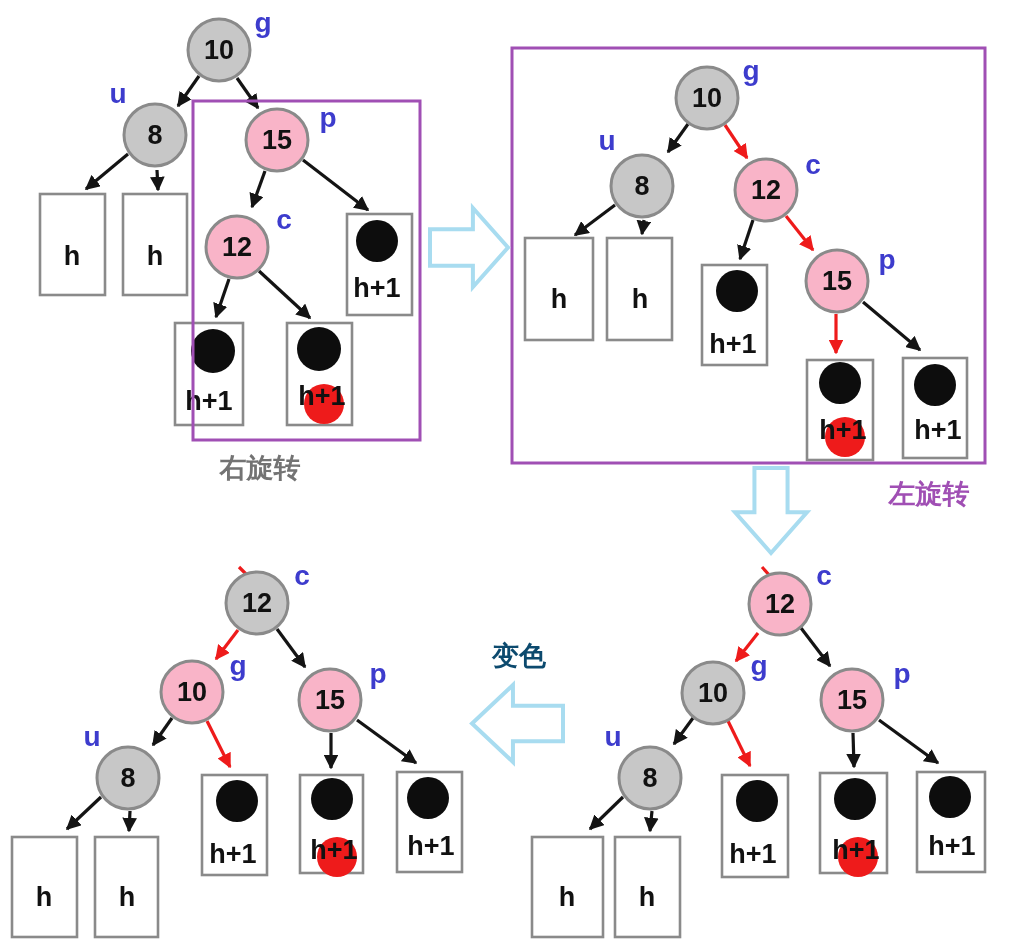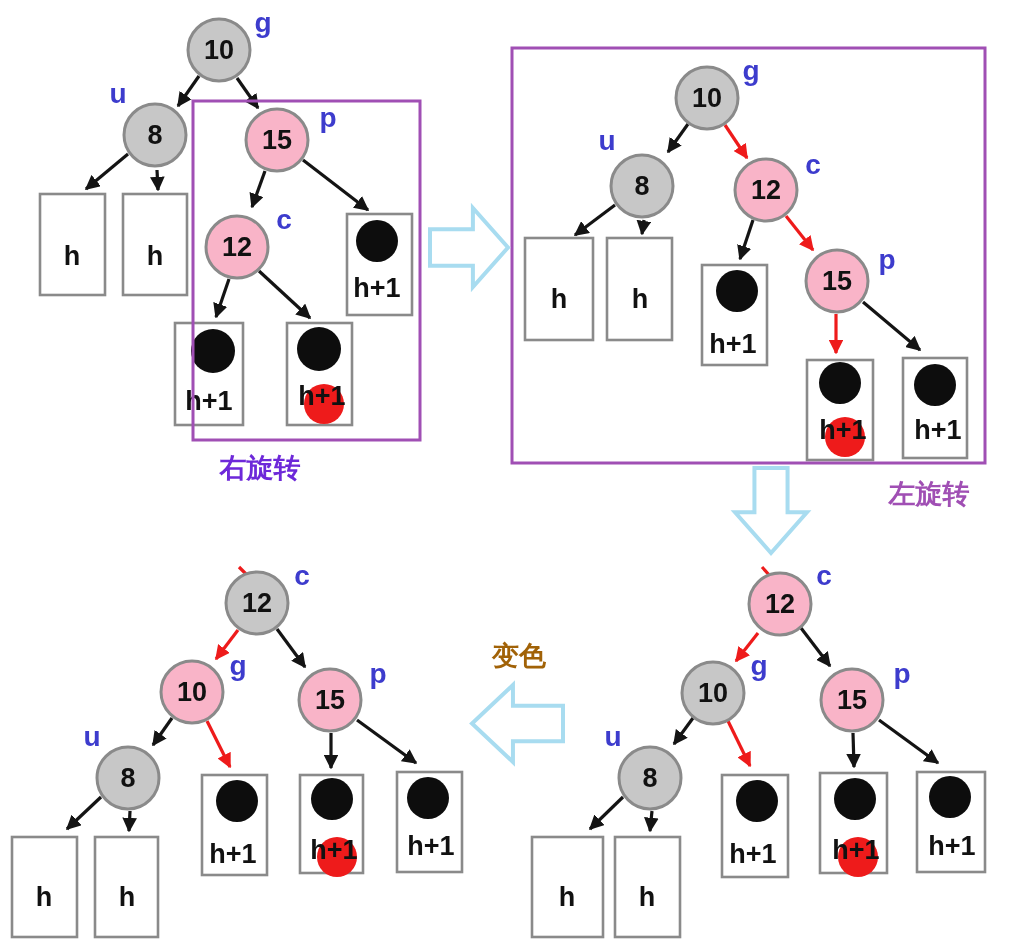--- a/index.html
+++ b/index.html
@@ -173,16 +173,16 @@
         <circle cx="650" cy="778" r="31" fill="#c7c7c7" stroke="#8a8a8a" stroke-width="3"></circle>
         <text x="650" y="780" text-anchor="middle" dominant-baseline="middle" class="nodeval">8</text>
         <text x="613" y="739" text-anchor="middle" dominant-baseline="middle" class="nodetag">u</text>
       </g>
       <rect x="193" y="101" width="227" height="339" fill="none" stroke="#a04fb4" stroke-width="3"></rect>
       <rect x="512" y="48" width="473" height="415" fill="none" stroke="#a04fb4" stroke-width="3"></rect>
       <polygon points="430,229.33 472.9,229.33 472.9,208 508,247.5 472.9,287 472.9,265.67 430,265.67" fill="#ffffff" stroke="#a8dcf0" stroke-width="4" stroke-linejoin="miter"></polygon>
       <polygon points="754.44,468 787.56,468 787.56,512.2 807,512.2 771,553 735,512.2 754.44,512.2" fill="#ffffff" stroke="#a8dcf0" stroke-width="4" stroke-linejoin="miter"></polygon>
       <polygon points="563,705.79 512.95,705.79 512.95,685 472,723.5 512.95,762 512.95,741.21 563,741.21" fill="#ffffff" stroke="#a8dcf0" stroke-width="4" stroke-linejoin="miter"></polygon>
     </svg>
-  <div class="caption" style="left: 260px; top: 468px; color: #6d28d9;">右旋转</div>
+  <div class="caption" style="left: 260px; top: 468px; color: #737373;">右旋转</div>
   <div class="caption" style="left: 929px; top: 494px; color: rgb(160, 79, 180); font-family: Liberation Serif, serif;">左旋转</div>
-  <div class="caption" style="left: 519px; top: 656px; color: #a16207;">变色</div>
+  <div class="caption" style="left: 519px; top: 656px; color: #0c4a6e;">变色</div>
 </div>
 
 </body></html>

